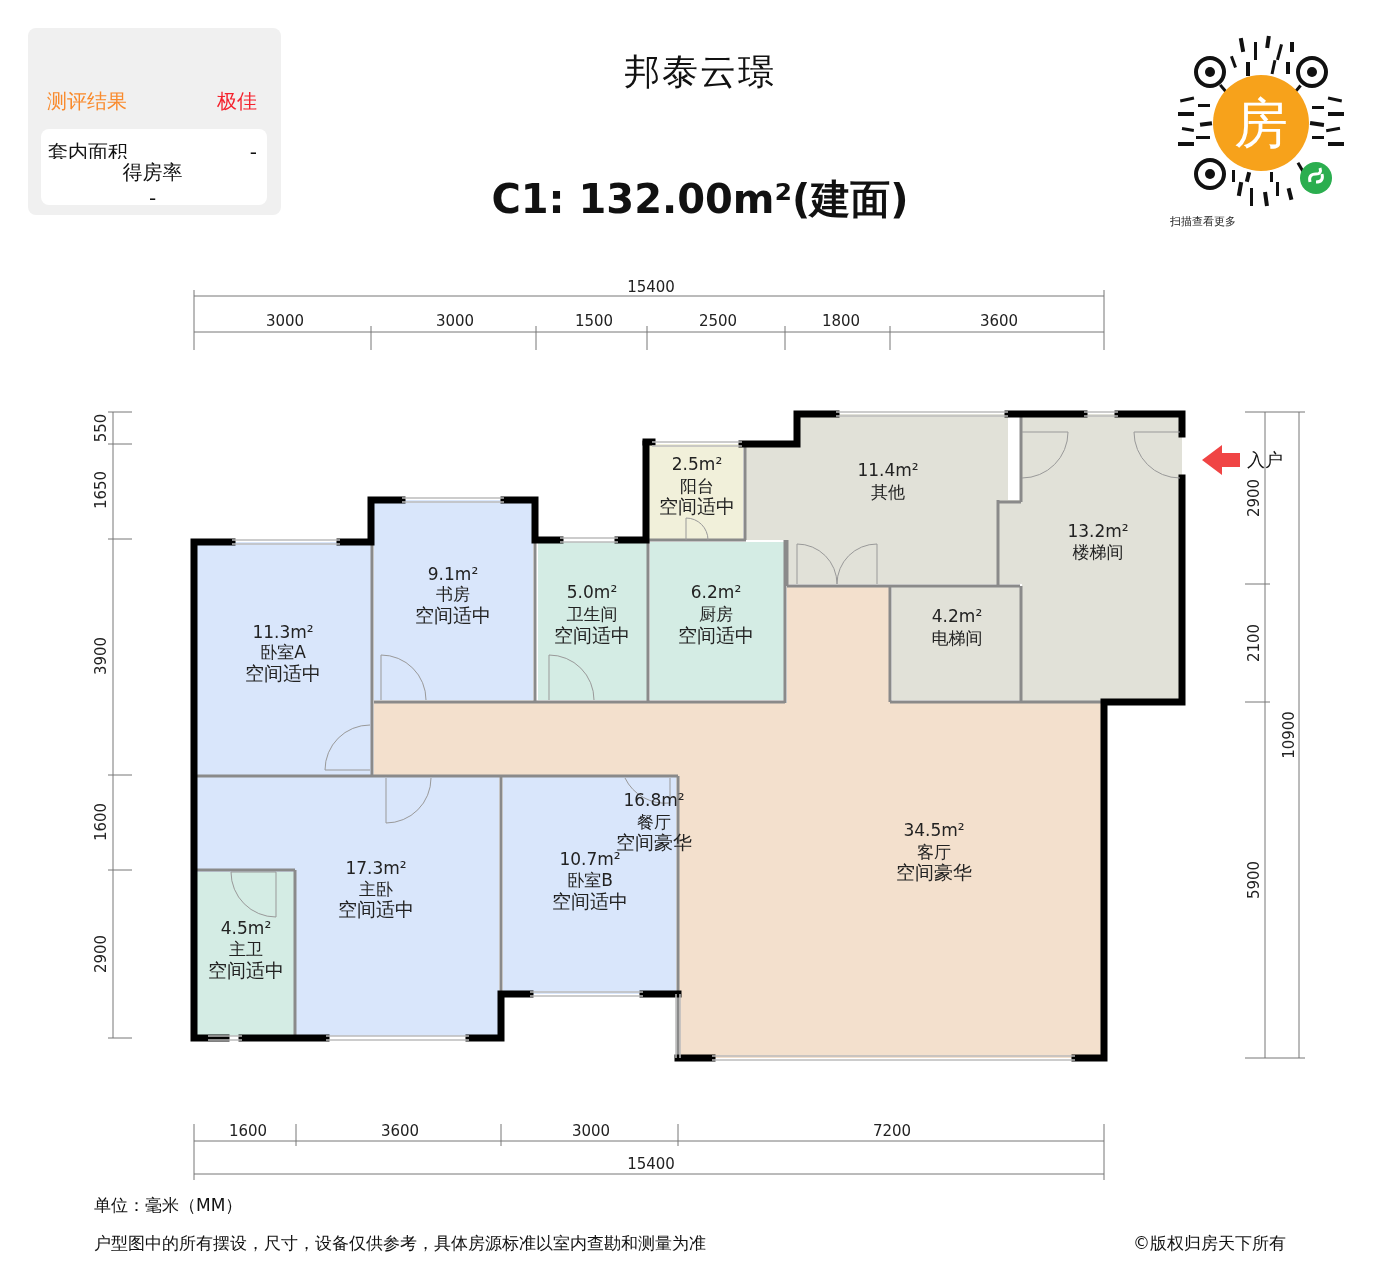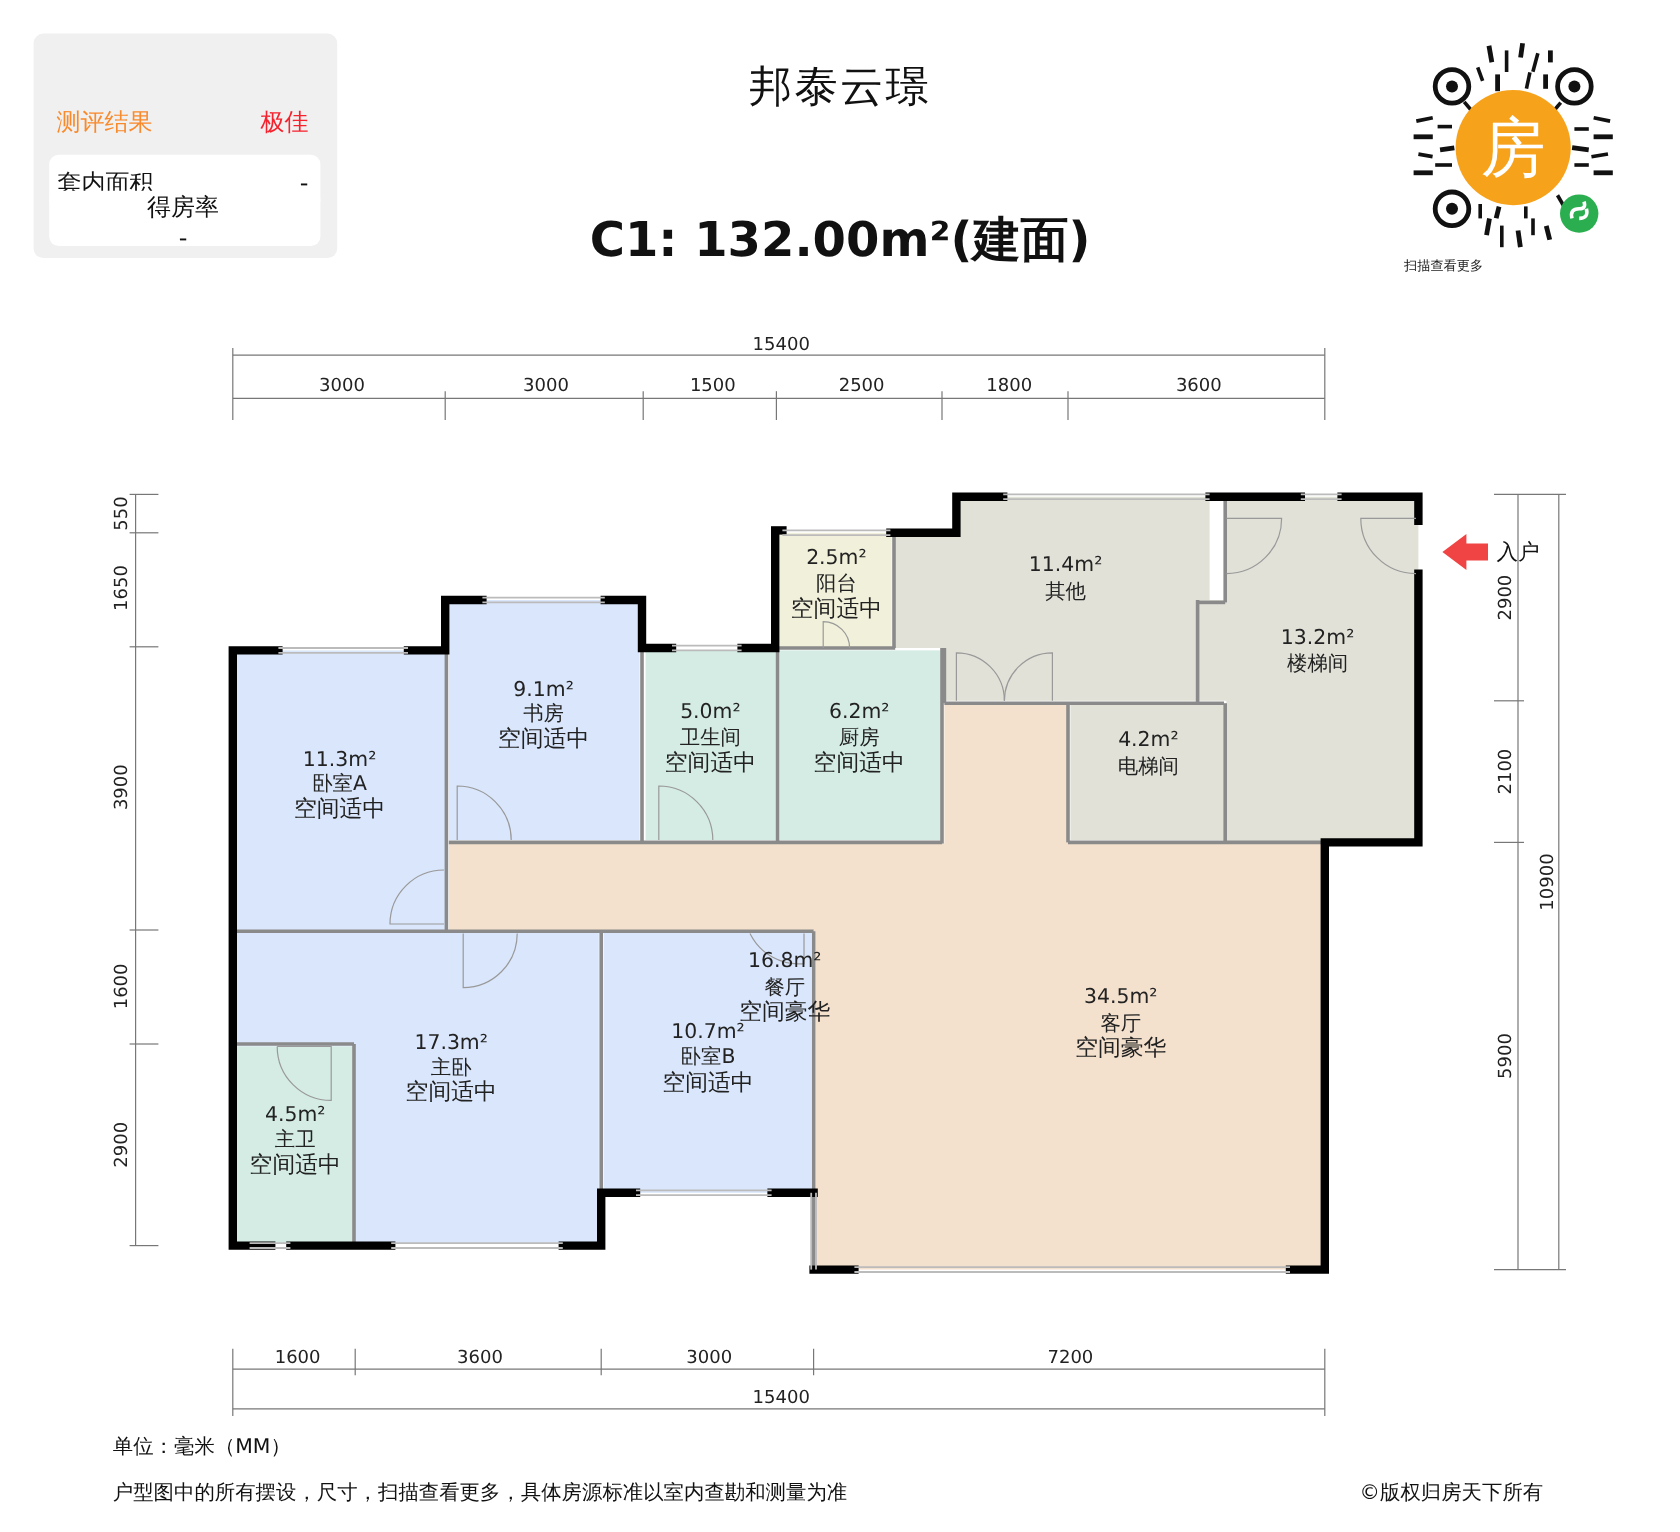--- a/index.html
+++ b/index.html
@@ -311,14 +311,14 @@
     <text x="934" y="836" font-size="17">34.5m²</text>
     <text x="934" y="858" font-size="17">客厅</text>
     <text x="934" y="879" font-size="19">空间豪华</text>
   </g>
 
   <path d="M1202 460 L1222 445 L1222 453 L1240 453 L1240 467 L1222 467 L1222 475 Z" fill="#f04444"></path>
   <text x="1247" y="466" font-size="18" fill="#111">入户</text>
 </svg>
 
 <div class="footer-unit">单位：毫米（MM）</div>
-<div class="footer-note">户型图中的所有摆设，尺寸，扫描查看更多，具体房源标准以室内查勘和测量为准</div>
+<div class="footer-note">户型图中的所有摆设，尺寸，设备仅供参考，具体房源标准以室内查勘和测量为准</div>
 <div class="footer-copy">©版权归房天下所有</div>
 
 </body></html>

